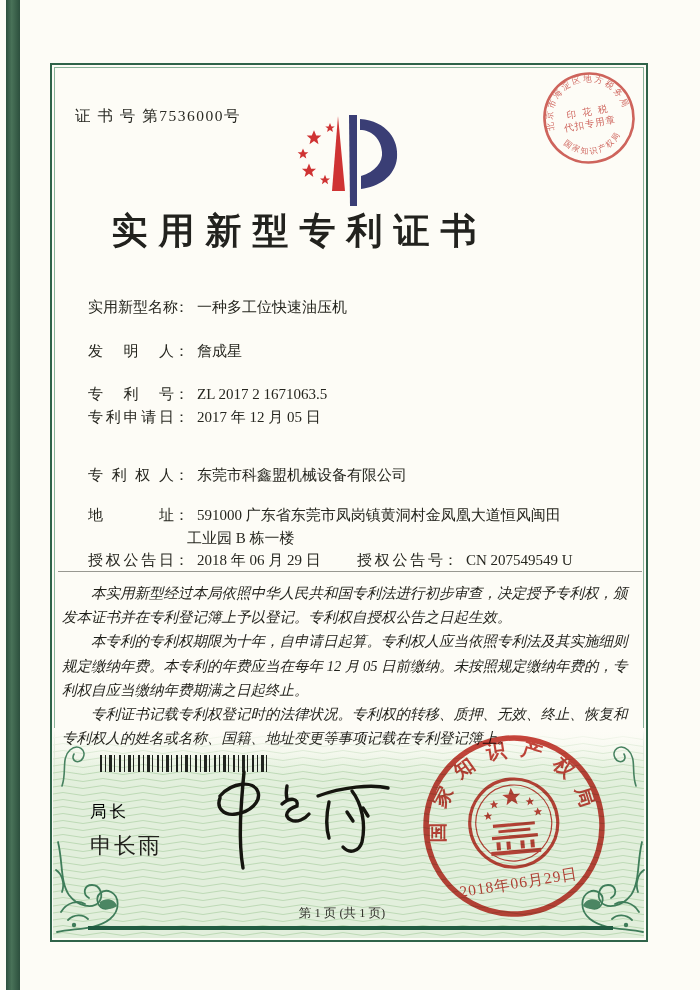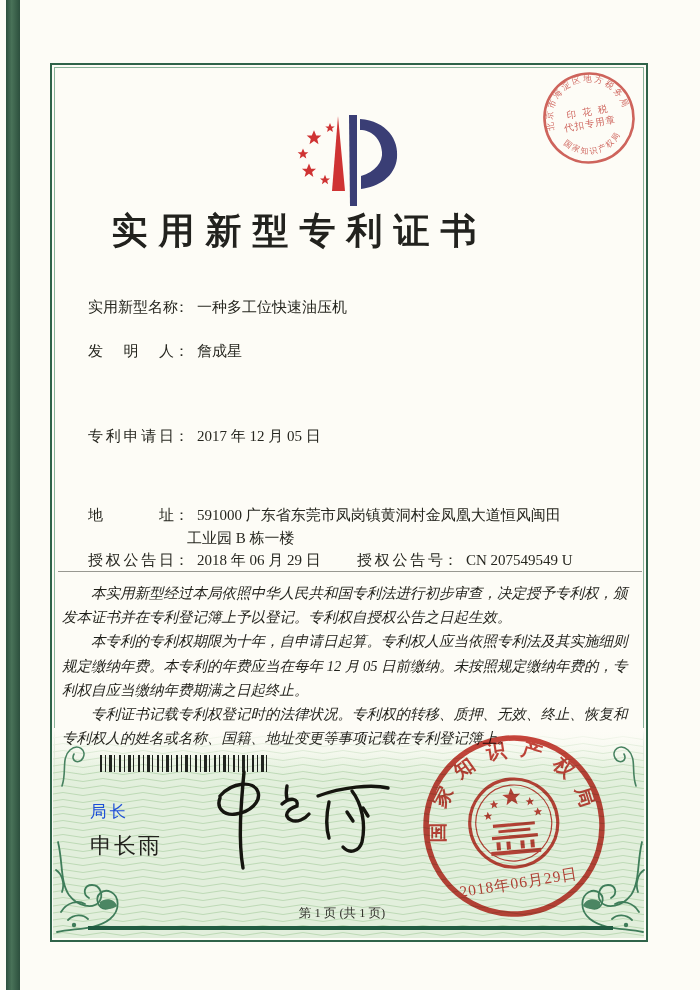--- a/index.html
+++ b/index.html
@@ -21,21 +21,21 @@
   .row{position:absolute;left:88px;font-size:15px;white-space:nowrap;}
   .lab{display:inline-block;width:86px;text-align:justify;text-align-last:justify;vertical-align:top;}
   .colon{display:inline-block;margin-right:8px;}
   .divider{position:absolute;left:58px;top:571px;width:584px;height:1px;background:#63635a;opacity:.65;}
   .paras{position:absolute;left:62px;top:581px;width:578px;font-size:14.5px;line-height:24.2px;
          font-style:italic;color:#1f1f19;}
   .paras p{margin:0;text-indent:2em;}
   .barcode{position:absolute;left:100px;top:755px;width:170px;height:17px;
      background:
        repeating-linear-gradient(90deg,#20241f 0 2px,rgba(0,0,0,0) 2px 5px,#20241f 5px 6px,rgba(0,0,0,0) 6px 9px,#20241f 9px 12px,rgba(0,0,0,0) 12px 14px,#20241f 14px 15px,rgba(0,0,0,0) 15px 19px);}
-  .director{position:absolute;left:90px;top:801px;font-size:16.5px;letter-spacing:3px;color:#1d4ed8;}
+  .director{position:absolute;left:90px;top:801px;font-size:16.5px;letter-spacing:3px;color:#000000;}
   .directorName{position:absolute;left:90px;top:831px;font-size:22px;letter-spacing:2px;color:#23231e;}
   .signature{position:absolute;left:190px;top:764px;}
   .pageinfo{position:absolute;left:0;top:905px;width:684px;text-align:center;font-size:12.5px;color:#32322c;}
   .botline{position:absolute;left:88px;top:926px;width:525px;height:4px;background:#215c42;}
   .taxstamp{position:absolute;left:541px;top:70px;transform:rotate(-10deg);opacity:.85;}
   .mainseal{position:absolute;left:419px;top:731px;transform:rotate(-5deg);opacity:.93;mix-blend-mode:multiply;}
   .logo{position:absolute;left:283px;top:110px;}
   .flourish{position:absolute;}
   .fl-bl{left:54px;top:840px;}
   .fl-br{left:560px;top:840px;transform:scaleX(-1);}
@@ -107,20 +107,21 @@
       <path d="M46,62 C52,57 61,59 63,66 C58,70 50,70 46,66 Z" fill="#4b8663" stroke="none"></path>
     </g>
   </svg>
   <svg class="flourish fl-tl" width="40" height="50" viewBox="0 0 40 50">
     <path d="M6,46 C11,32 5,18 14,10 C22,3 31,10 27,18 C23,25 14,21 18,14" fill="none" stroke="#478260" stroke-width="1.6" stroke-linecap="round"></path>
   </svg>
   <svg class="flourish fl-tr" width="40" height="50" viewBox="0 0 40 50">
     <path d="M6,46 C11,32 5,18 14,10 C22,3 31,10 27,18 C23,25 14,21 18,14" fill="none" stroke="#478260" stroke-width="1.6" stroke-linecap="round"></path>
   </svg>
 
+  <div class="certno">证 书 号 第7536000号</div>
 
   <svg class="logo" width="134" height="108" viewBox="0 0 134 108">
     <defs>
       <path id="st" d="M0,-9 L2.6,-2.8 8.6,-2.8 3.8,1.1 5.3,7.3 0,3.5 -5.3,7.3 -3.8,1.1 -8.6,-2.8 -2.6,-2.8 Z"></path>
     </defs>
 
     <path d="M55,6 L62,81 L49,81 Z" fill="#cf3333"></path>
 
     <path d="M66,5 L74,5 L74,96 L67,96 Z" fill="#3a3e75"></path>
     <path d="M77,9 C104,11 116,30 114,48 C112,67 95,77 78,79 L78,66 C92,62 100,52 99,42 C98,28 88,20 77,20 Z" fill="#3a3e75"></path>
@@ -151,22 +152,28 @@
   </svg>
 
   <div class="title">实用新型专利证书</div>
 
   <div class="row" style="top:298px">
     <span class="lab">实用新型名称</span><span class="colon">：</span><span>一种多工位快速油压机</span>
   </div>
   <div class="row" style="top:342px">
     <span class="lab">发 明 人</span><span class="colon">：</span><span>詹成星</span>
   </div>
-  <div class="row" style="top:427px">
+  <div class="row" style="top:385px">
+    <span class="lab">专 利 号</span><span class="colon">：</span><span>ZL 2017 2 1671063.5</span>
+  </div>
+  <div class="row" style="top:408px">
     <span class="lab">专利申请日</span><span class="colon">：</span><span>2017 年 12 月 05 日</span>
+  </div>
+  <div class="row" style="top:466px">
+    <span class="lab">专 利 权 人</span><span class="colon">：</span><span>东莞市科鑫盟机械设备有限公司</span>
   </div>
   <div class="row" style="top:506px">
     <span class="lab">地 址</span><span class="colon">：</span><span>591000 广东省东莞市凤岗镇黄洞村金凤凰大道恒风闽田</span>
   </div>
   <div class="row" style="top:529px;left:187px">
     <span>工业园 B 栋一楼</span>
   </div>
 
   <div class="row" style="top:551px">
     <span class="lab">授权公告日</span><span class="colon">：</span><span>2018 年 06 月 29 日</span>

